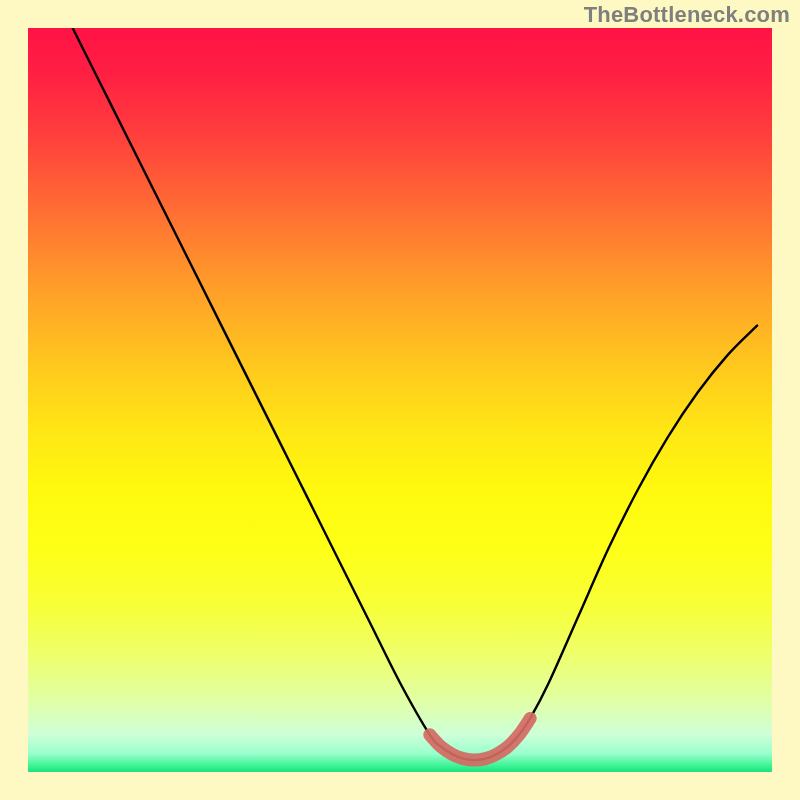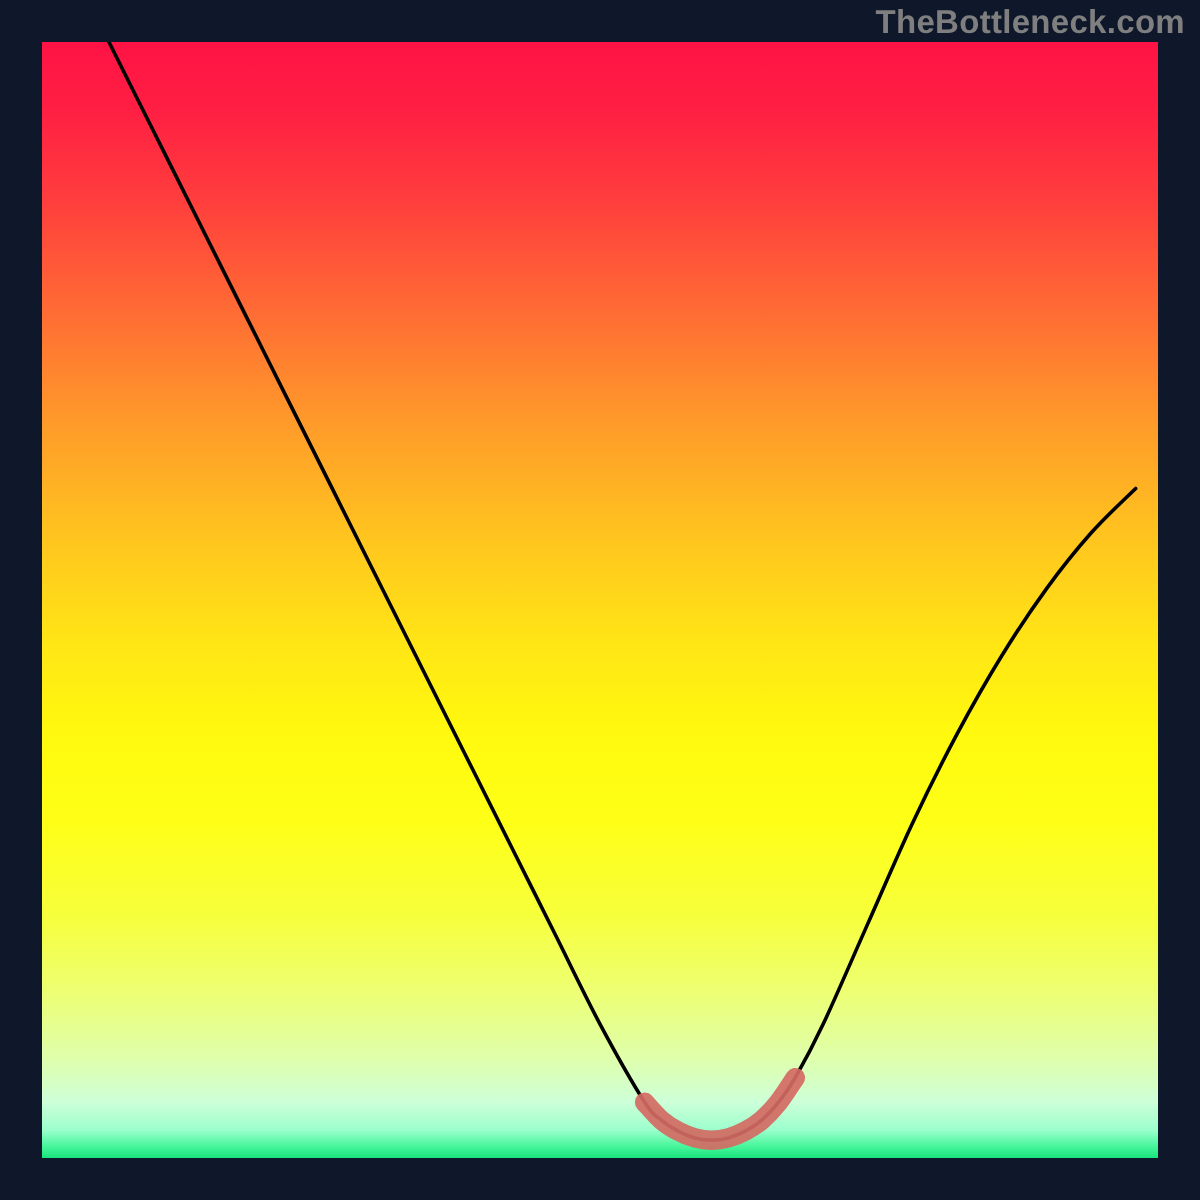--- a/index.html
+++ b/index.html
@@ -10,21 +10,21 @@
     background: #000;
     overflow: hidden;
     font-family: Arial, Helvetica, sans-serif;
   }
   .frame {
     position: absolute;
     left: 0;
     top: 0;
     width: 800px;
     height: 800px;
-    background: #0f172a;
+    background: #fef9c3;
   }
   .plot-area {
     position: absolute;
     left: 28px;
     top: 28px;
     width: 744px;
     height: 744px;
     overflow: hidden;
   }
   .gradient {

